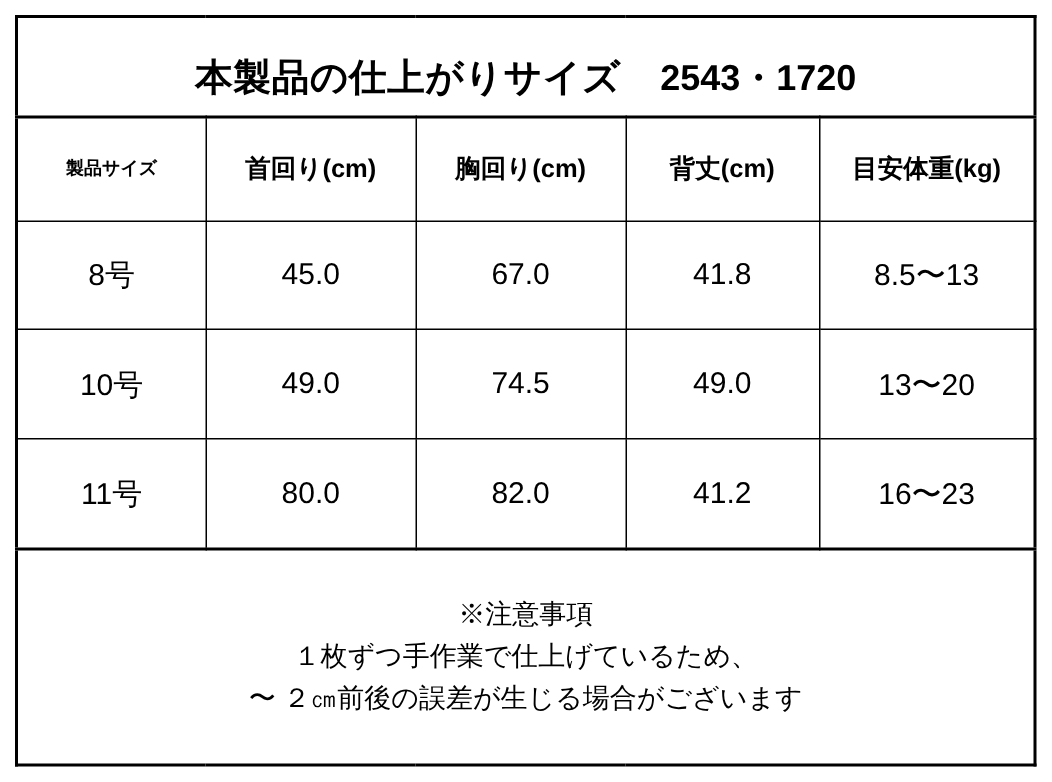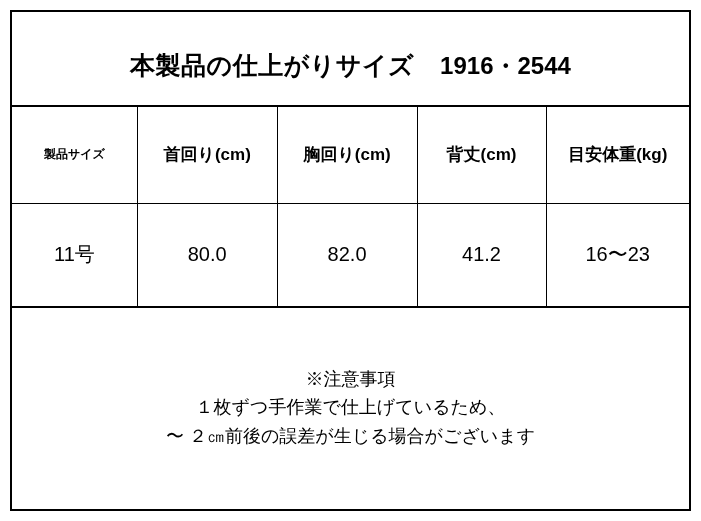--- a/index.html
+++ b/index.html
@@ -99,30 +99,44 @@
       <col style="width:20.6%">
       <col style="width:20.6%">
       <col style="width:19.0%">
       <col style="width:21.2%">
     </colgroup>
     <tbody>
       <tr>
         <td class="title-cell" colspan="5">
           <div class="title-inner">
             <span>本製品の仕上がりサイズ</span>
-            <span class="title-code">1916・2544</span>
+            <span class="title-code">2543・1720</span>
           </div>
         </td>
       </tr>
       <tr class="head-row">
         <td class="col-first">製品サイズ</td>
         <td>首回り(cm)</td>
         <td>胸回り(cm)</td>
         <td>背丈(cm)</td>
         <td>目安体重(kg)</td>
+      </tr>
+      <tr class="data-row">
+        <td class="col-first">8号</td>
+        <td>45.0</td>
+        <td>67.0</td>
+        <td>41.8</td>
+        <td>8.5〜13</td>
+      </tr>
+      <tr class="data-row">
+        <td class="col-first">10号</td>
+        <td>49.0</td>
+        <td>74.5</td>
+        <td>49.0</td>
+        <td>13〜20</td>
       </tr>
       <tr class="data-row">
         <td class="col-first">11号</td>
         <td>80.0</td>
         <td>82.0</td>
         <td>41.2</td>
         <td>16〜23</td>
       </tr>
       <tr>
         <td class="note-cell" colspan="5">

